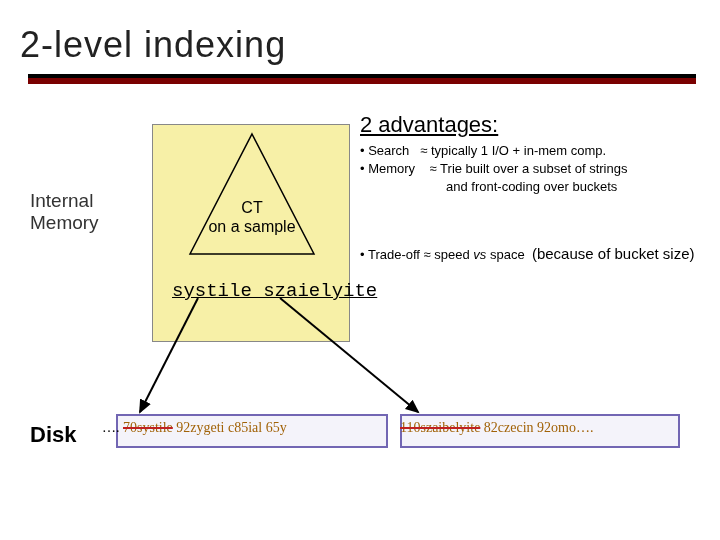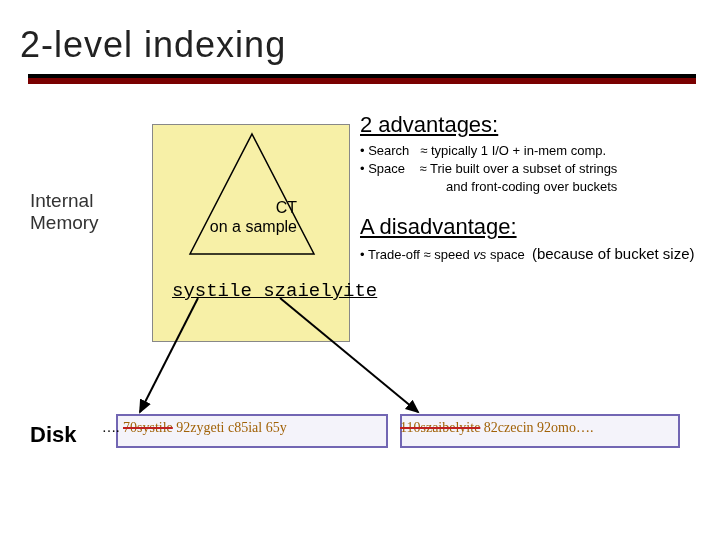--- a/index.html
+++ b/index.html
@@ -45,21 +45,21 @@
     top: 48px;
     width: 132px;
     height: 124px;
   }
   .tri-outline svg { width:100%; height:100%; display:block; }
   .ct-label {
     position: absolute;
     left: 207px;
     top: 114px;
     width: 90px;
-    text-align: right;
+    text-align: center;
     font-family: 'Comic Sans MS', 'Trebuchet MS', sans-serif;
     font-size: 16px;
     color: #000;
     line-height: 1.2;
   }
   .internal-label {
     position: absolute;
     left: 30px;
     top: 106px;
     width: 110px;
@@ -163,26 +163,25 @@
 
   <div class="sample-words">systile szaielyite</div>
 
   <div class="adv-title">2 advantages:</div>
 
   <div class="bullets b1">
     <span>• Search</span>&nbsp;&nbsp;
     <span>≈ typically 1 I/O + in-mem comp.</span>
   </div>
   <div class="bullets b2">
-    <span>• Space</span>&nbsp;&nbsp;&nbsp;
+    <span>• Memory</span>&nbsp;&nbsp;&nbsp;
     <span>≈ Trie built over a subset of strings</span>
   </div>
   <div class="bullets b3">and front-coding over buckets</div>
 
-  <div class="disadv-title">A disadvantage:</div>
   <div class="bullets b4">
     <span>• Trade-off ≈ speed</span>
     <span class="italic">vs</span>
     <span>space</span>&nbsp;
     <span class="small">(because of bucket size)</span>
   </div>
 
   <div class="disk-label">Disk</div>
 
   <div class="bucket bucket1"></div>

